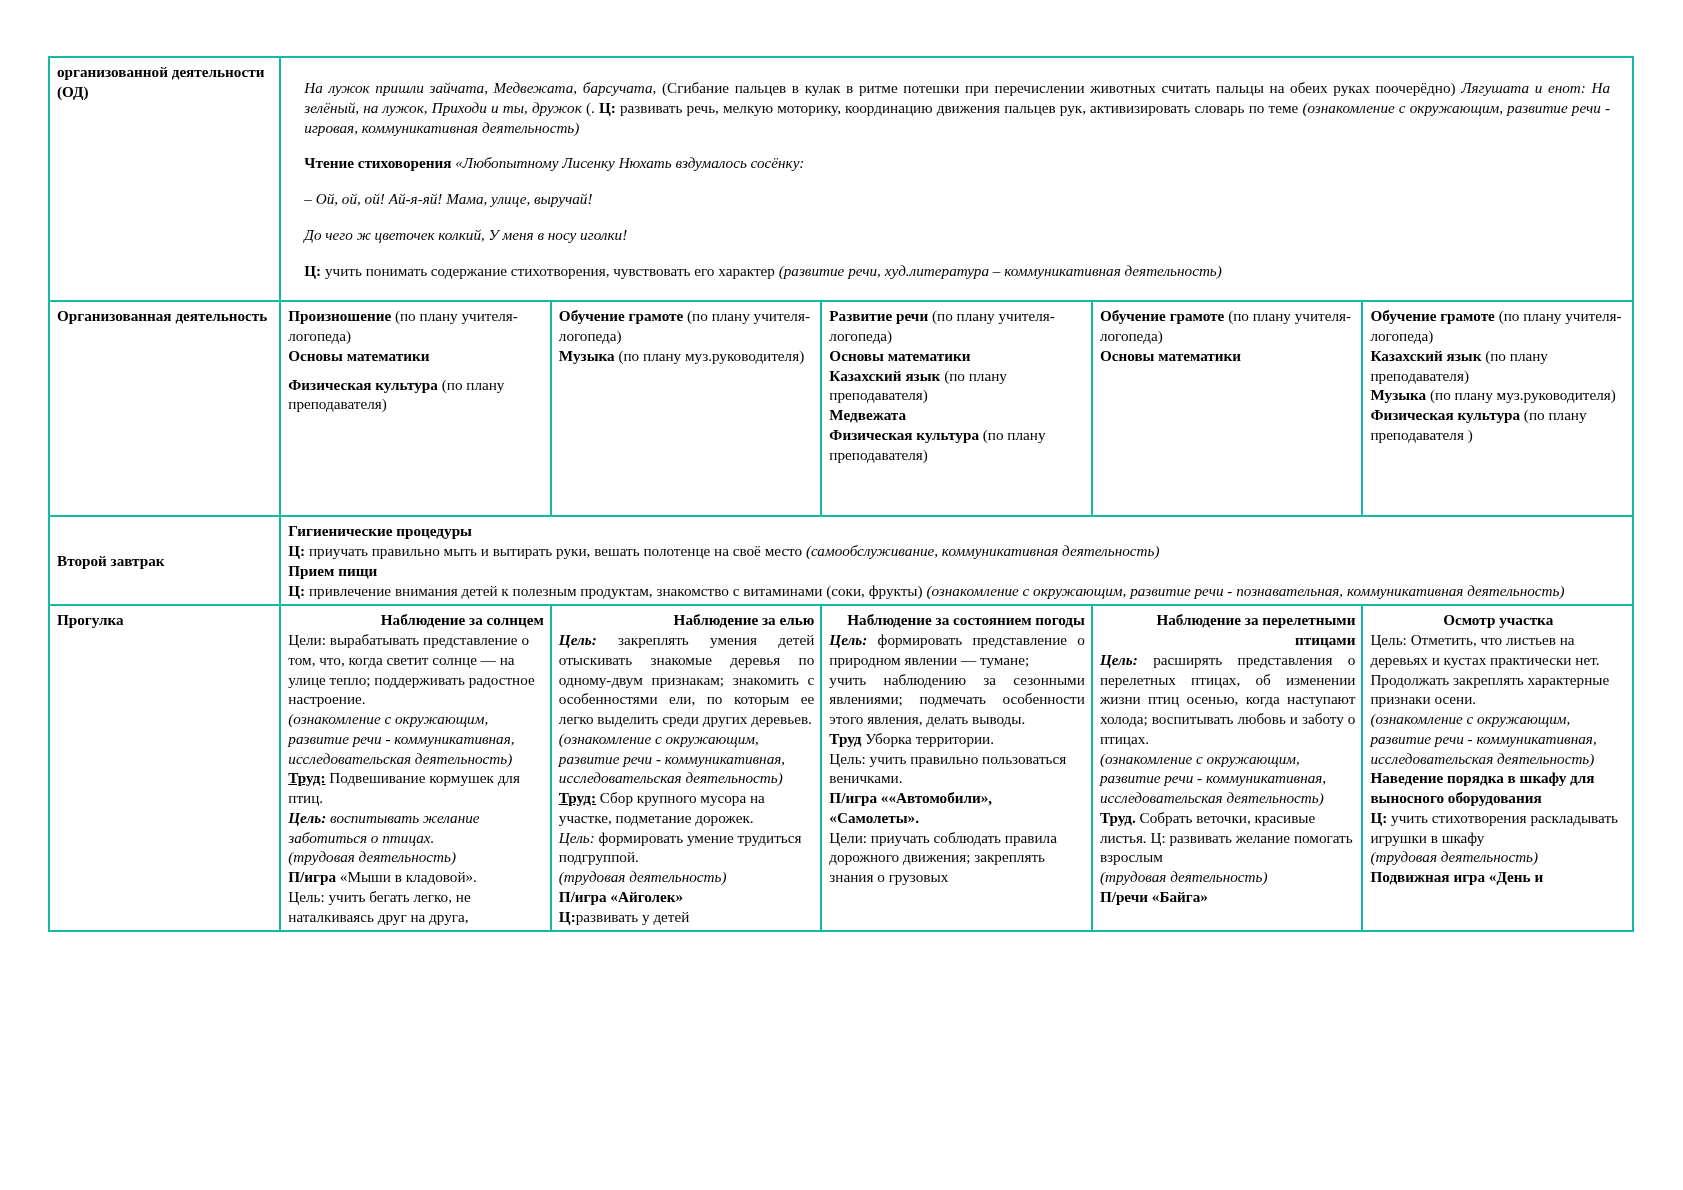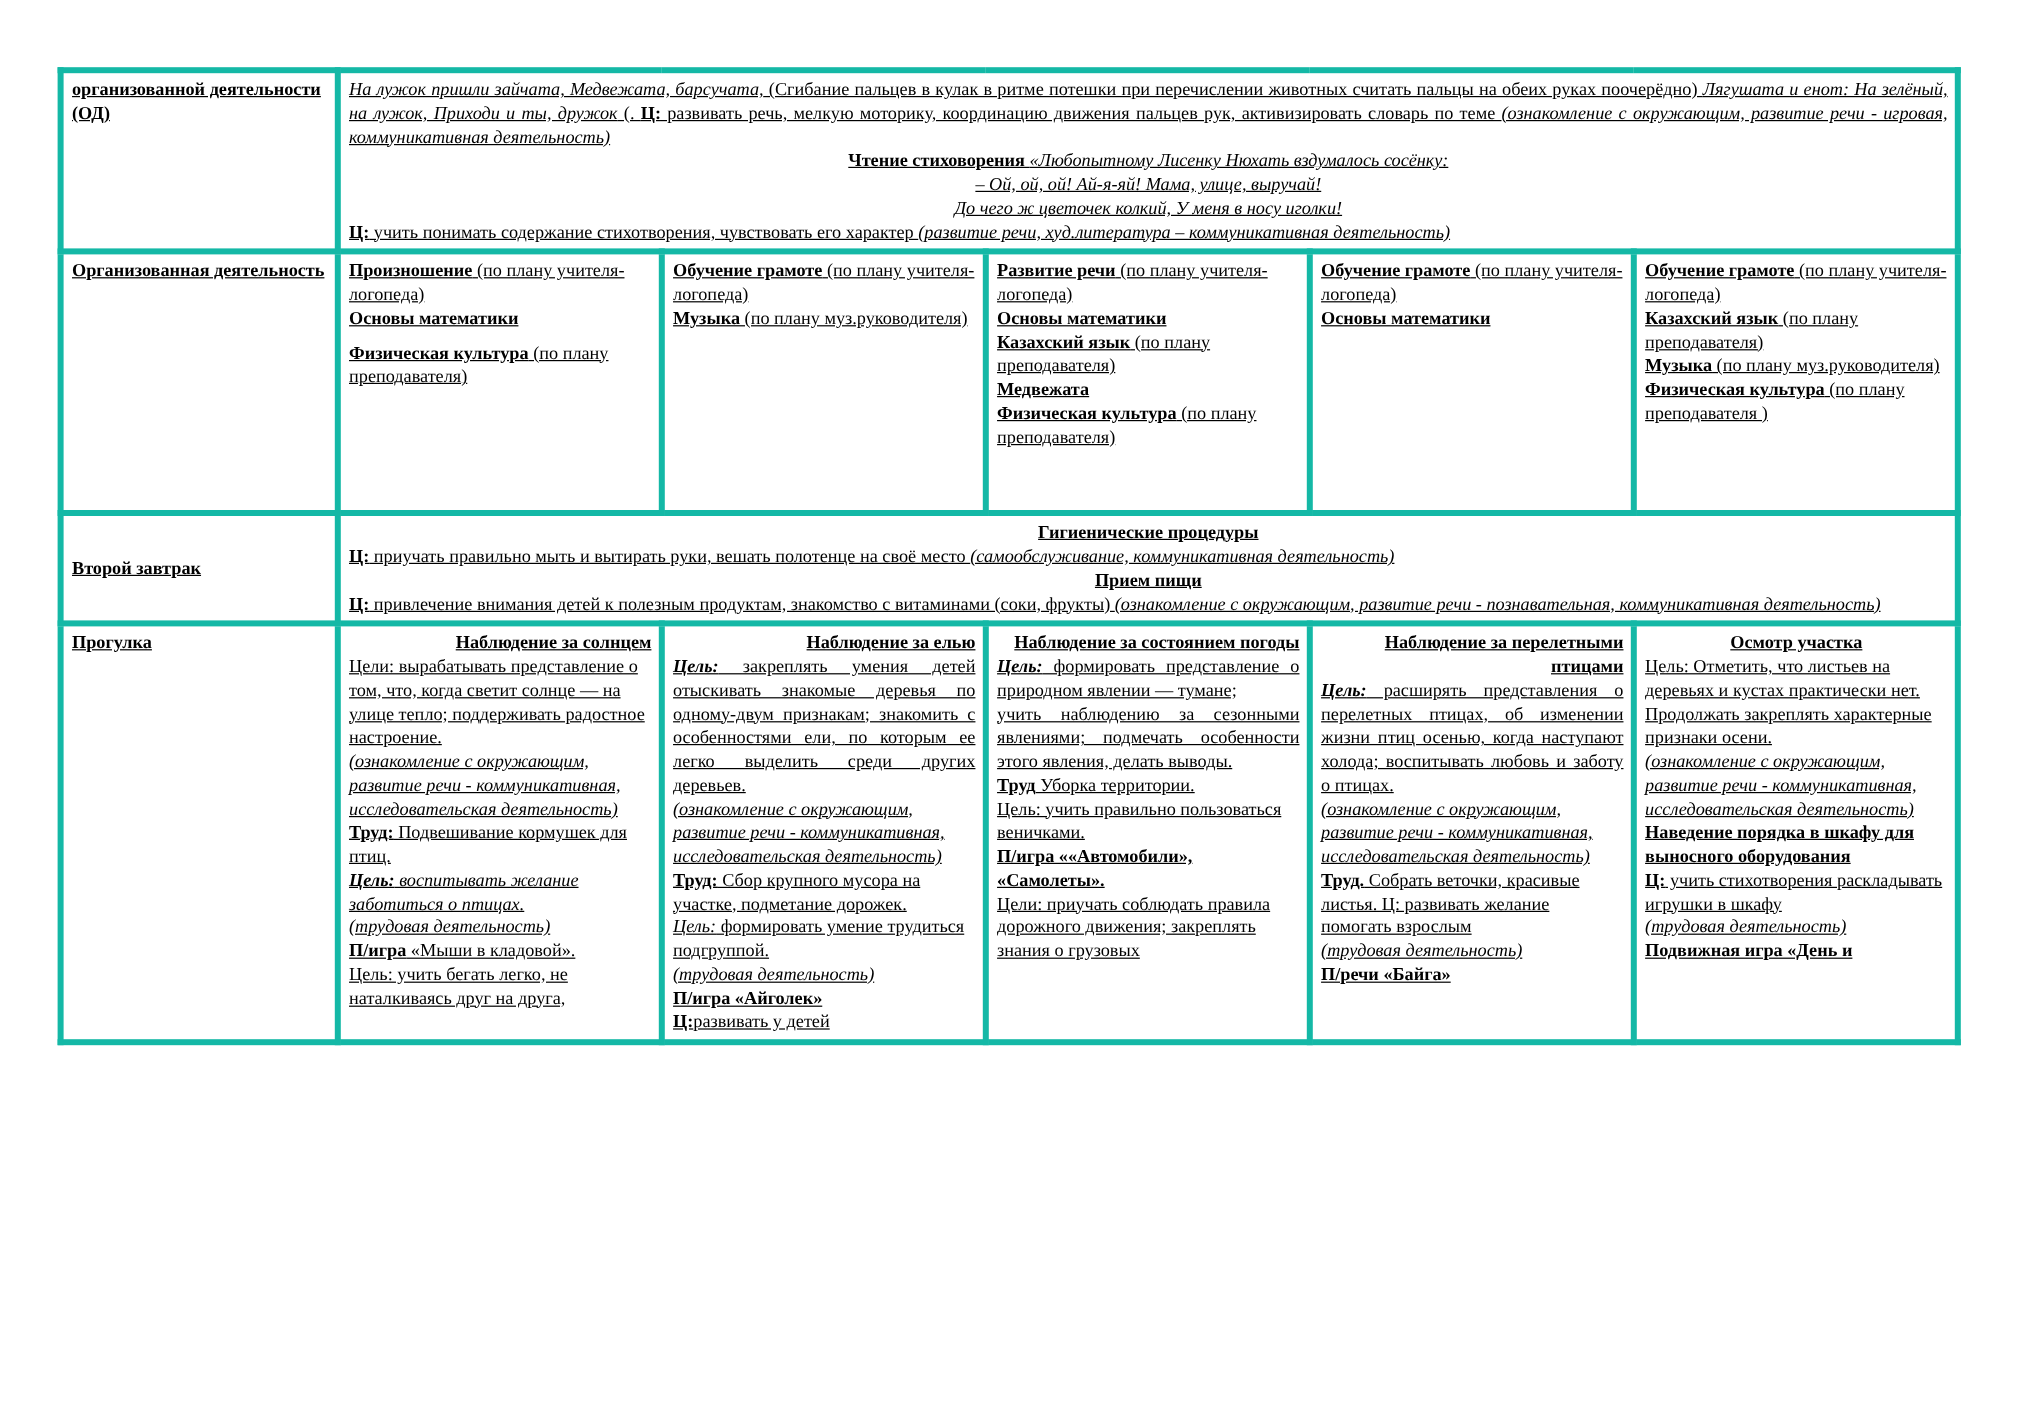--- a/index.html
+++ b/index.html
@@ -20,51 +20,50 @@
     height: 1190px;
     box-sizing: border-box;
     padding: 56px 48px 0 48px;
   }
   table.plan {
     width: 1586px;
     border-collapse: collapse;
     table-layout: fixed;
   }
   table.plan td {
-    border: 5px solid #14b8a6;
+    border: 2px solid #14b8a6;
     vertical-align: top;
     padding: 4px 6px 4px 7px;
     font-size: 15.2px;
     line-height: 1.30;
-    text-decoration: underline;
   }
   .col-label { width: 218px; }
   .col-c     { width: 255px; }
   .rowlabel {
     font-weight: bold;
   }
   .rowlabel.mid { vertical-align: middle; }
   b, .b { font-weight: bold; }
   i, .i { font-style: italic; }
   .bi { font-weight: bold; font-style: italic; }
-  .center { text-align: center; }
+  .center { text-align: left; }
   .just { text-align: justify; }
   .cellhead {
     font-weight: bold;
     text-align: right;
     display: block;
   }
   .cellhead-left {
     font-weight: bold;
     display: block;
     text-align: center;
   }
   p { margin: 0; }
   .gap { height: 9px; }
-  .od-cell p { margin: 0; }
+  .od-cell p { margin: 16px; }
   .small-pad { padding-top: 2px; }
 </style>
 </head>
 <body>
 
 <div id="page">
   <table class="plan">
     <colgroup>
       <col class="col-label">
       <col class="col-c">

